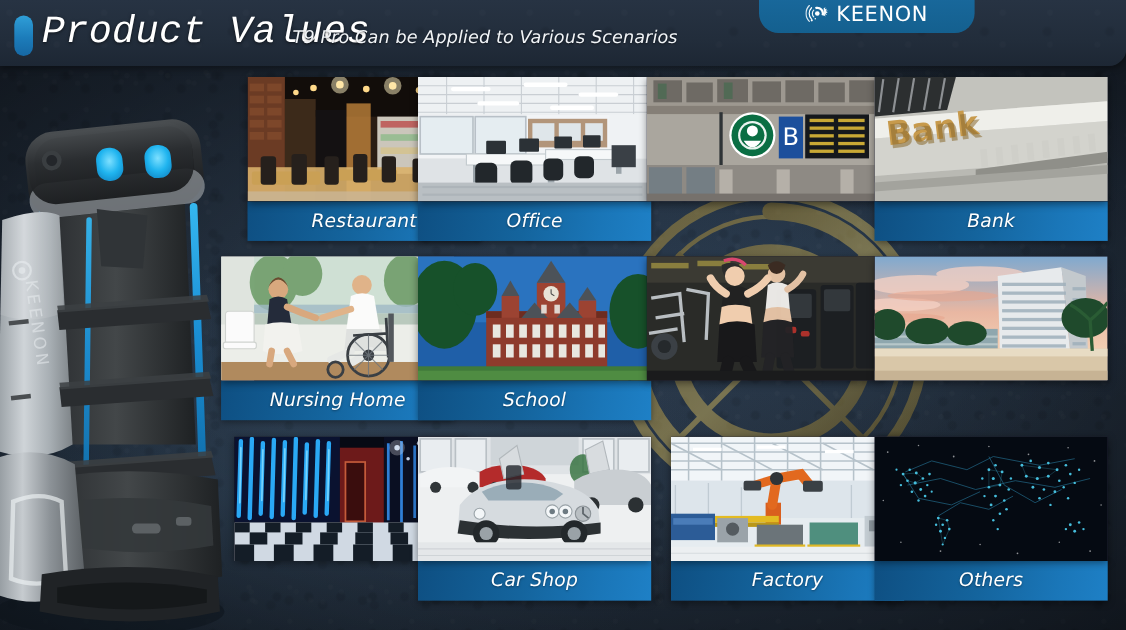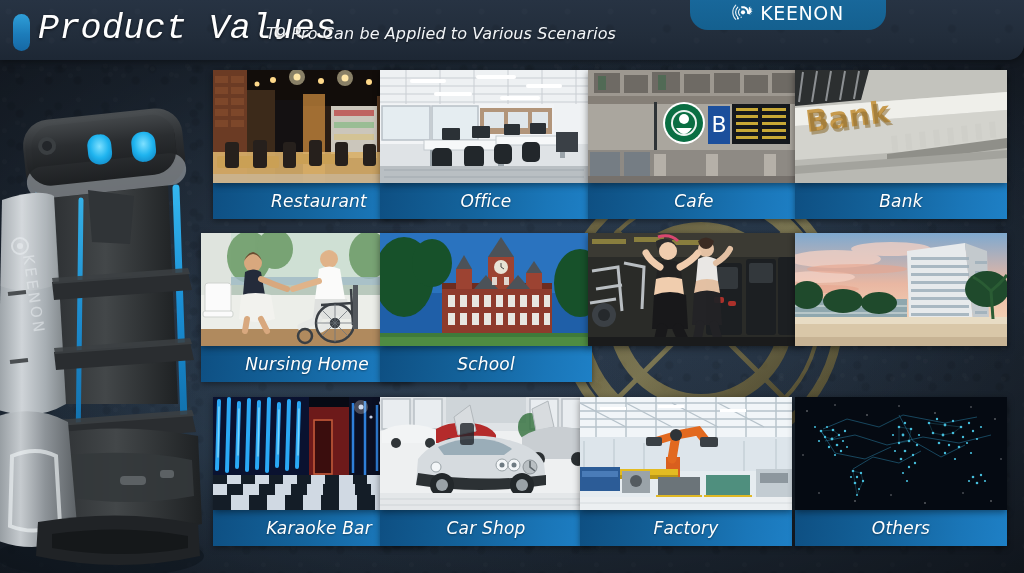--- a/index.html
+++ b/index.html
@@ -269,21 +269,21 @@
     <path d="M60 430 Q132 420 196 432 L196 444 Q130 456 60 444 Z" fill="#15181a"></path>
 
     <g fill="#5c6164">
       <rect x="128" y="372" width="26" height="9" rx="4"></rect>
       <rect x="168" y="366" width="14" height="8" rx="3"></rect>
     </g>
   </svg>
 
   <div id="grid">
 
-    <div class="card" style="left:0px;top:0px;padding-left:40px;">
+    <div class="card" style="left:12px;top:0px;padding-left:40px;">
       <div class="card-photo">
         <svg class="ph" viewBox="0 0 212 113" preserveAspectRatio="none">
           <rect width="212" height="113" fill="#2a1d14"></rect>
           <rect x="0" y="0" width="212" height="36" fill="#120d0a"></rect>
           <rect x="0" y="0" width="34" height="113" fill="#6b3b24"></rect>
           <g fill="#8a4f2e" opacity=".6">
             <rect x="2" y="6" width="13" height="7"></rect>
               <rect x="18" y="6" width="13" height="7"></rect>
             <rect x="2" y="17" width="13" height="7"></rect>
               <rect x="18" y="17" width="13" height="7"></rect>
@@ -465,23 +465,20 @@
             <rect x="2" y="82" width="30" height="31"></rect>
               <rect x="36" y="82" width="26" height="31"></rect>
           </g>
           <g fill="#b5b0a8">
               <rect x="66" y="84" width="12" height="29"></rect>
               <rect x="118" y="84" width="12" height="29"></rect>
               <rect x="176" y="84" width="12" height="29"></rect>
             </g>
           <rect x="0" y="106" width="212" height="7" fill="#76716c"></rect>
         </svg>
-      </div>
-      <div class="card-label">
-        <span>Cafe</span>
       </div>
     </div>
 
     <div class="card" style="left:622px;top:0px;">
       <div class="card-photo">
         <svg class="ph" viewBox="0 0 212 113" preserveAspectRatio="none">
           <rect width="212" height="113" fill="#dcdcd8"></rect>
           <polygon points="0,0 212,0 212,22 0,38" fill="#c3c3bd"></polygon>
           <polygon points="0,38 212,22 212,40 0,56" fill="#efefea"></polygon>
           <polygon points="0,56 212,40 212,74 0,90" fill="#d3d3cd"></polygon>
@@ -848,23 +845,20 @@
                 <rect x="36" y="98" width="18" height="15"></rect>
               <rect x="72" y="98" width="18" height="15"></rect>
                 <rect x="108" y="98" width="18" height="15"></rect>
               <rect x="144" y="98" width="18" height="15"></rect>
                 <rect x="180" y="98" width="18" height="15"></rect>
             </g>
           </g>
           <rect x="0" y="78" width="212" height="35" fill="#2a74c4" opacity=".12"></rect>
         </svg>
       </div>
-      <div class="card-label">
-        <span>Karaoke Bar</span>
-      </div>
     </div>
 
     <div class="card" style="left:207px;top:327px;">
       <div class="card-photo">
         <svg class="ph" viewBox="0 0 212 113" preserveAspectRatio="none">
           <rect width="212" height="113" fill="#eef0f1"></rect>
           <rect x="0" y="0" width="212" height="34" fill="#dfe3e6"></rect>
           <g stroke="#b9c0c5" stroke-width="1.5" fill="#e9edf0">
             <rect x="2" y="2" width="28" height="30"></rect>
               <rect x="34" y="2" width="28" height="30"></rect>
@@ -924,21 +918,21 @@
           <g fill="#20242a">
               <rect x="80" y="26" width="14" height="22" rx="3" opacity=".8"></rect>
             </g>
         </svg>
       </div>
       <div class="card-label">
         <span>Car Shop</span>
       </div>
     </div>
 
-    <div class="card" style="left:407px;top:327px;">
+    <div class="card" style="left:437px;top:327px;">
       <div class="card-photo">
         <svg class="ph" viewBox="0 0 212 113" preserveAspectRatio="none">
           <rect width="212" height="113" fill="#e6ecf0"></rect>
           <rect x="0" y="0" width="212" height="40" fill="#f1f5f8"></rect>
 
           <g stroke="#b6c2ca" stroke-width="1.4" fill="none">
             <path d="M0 6 H212 M0 14 H212 M0 22 H212 M0 30 H212"></path>
             <path d="M16 0 V40 M46 0 V40 M76 0 V40 M106 0 V40 M136 0 V40 M166 0 V40 M196 0 V40"></path>
             <path d="M0 6 L46 30 M46 6 L92 30 M92 6 L138 30 M138 6 L184 30"></path>
           </g>

